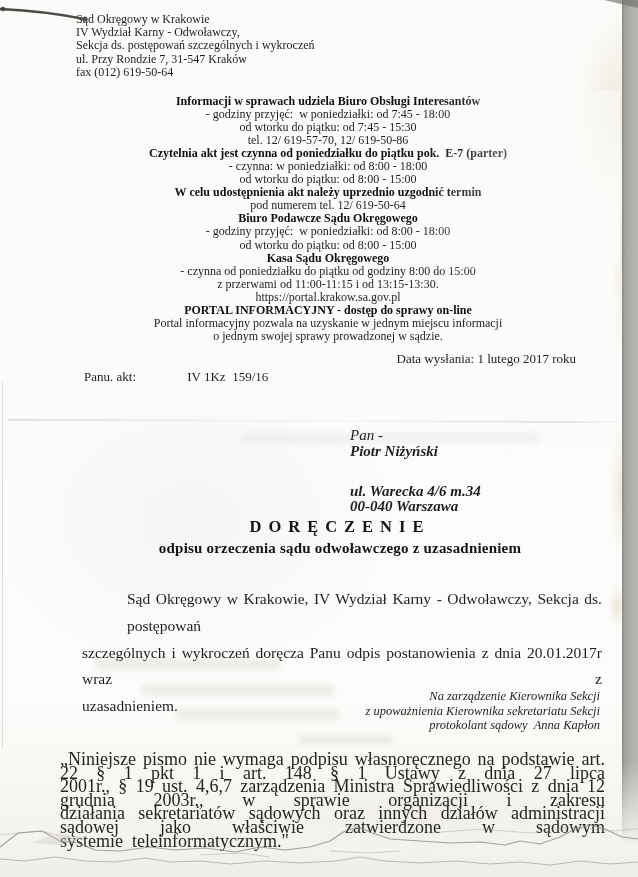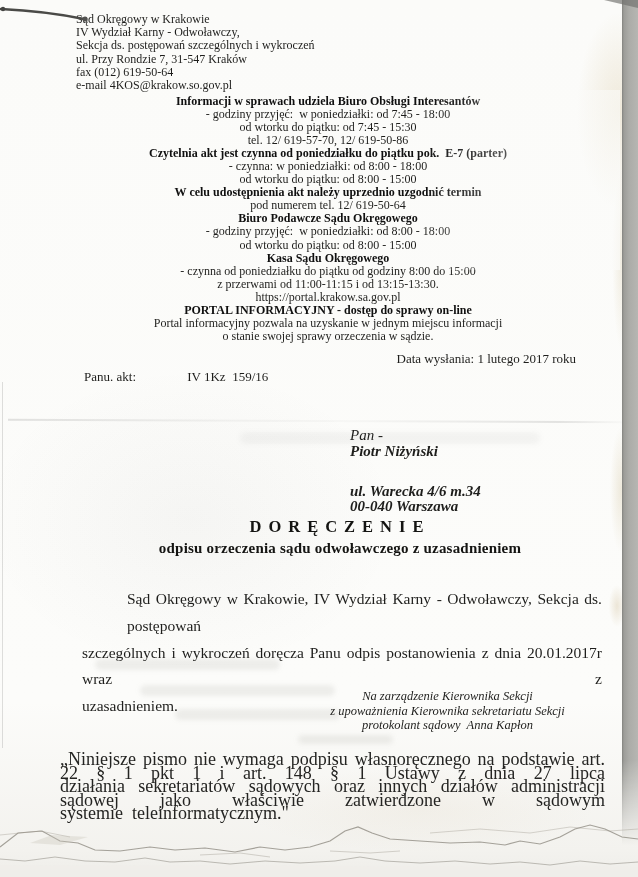--- a/index.html
+++ b/index.html
@@ -27,21 +27,21 @@
   .caseline .num{font-weight:normal;white-space:pre-wrap;margin-left:48px;}
   .recipient{left:350px;top:428px;font-style:italic;font-size:15px;line-height:15.8px;z-index:2;}
   .recipient .strong{font-weight:bold;}
   .recipient .gap{margin-top:24px;}
   .titleblock{left:20px;top:517px;width:640px;text-align:center;z-index:2;}
   .doctitle{font-size:16.5px;font-weight:bold;letter-spacing:7px;color:#141412;}
   .docsub{font-size:15px;font-weight:bold;margin-top:3px;letter-spacing:0.2px;color:#141412;}
   .bodypara{left:82px;top:586px;width:520px;font-size:15.5px;line-height:26.8px;z-index:2;}
   .bodypara .jl{text-align:justify;text-align-last:justify;}
   .bodypara .first{padding-left:45px;}
-  .signature{left:295px;top:689px;width:305px;text-align:center;font-style:italic;font-size:12.5px;line-height:14.6px;z-index:2;}
+  .signature{left:295px;top:689px;width:305px;text-align:right;font-style:italic;font-size:12.5px;line-height:14.6px;z-index:2;}
   .signature .sl{white-space:pre-wrap;}
   .footnote{left:60px;top:753px;width:545px;font-size:18px;line-height:13.6px;z-index:2;color:#242422;}
   .footnote .fl{text-align:justify;text-align-last:justify;}
   .footnote .fl-last{text-align:left;white-space:pre-wrap;}
   
   .fadeTR{left:430px;top:90px;width:190px;height:180px;z-index:3;pointer-events:none;
     background:linear-gradient(100deg, rgba(251,251,249,0) 0%, rgba(251,251,249,0.55) 75%, rgba(251,251,249,0.65) 100%);}
   .edgestrip{right:0;top:0;width:16px;height:845px;z-index:4;
     background:linear-gradient(to right,#83837f 0,#9d9d99 12%,#acaca8 45%,#b6b6b2 100%);
     -webkit-mask-image:linear-gradient(to bottom,#000 90%,transparent 100%);
@@ -70,21 +70,20 @@
     <circle cx="85" cy="19" r="2.6" fill="#525250"></circle>
     <circle cx="3" cy="9" r="2.2" fill="#454543"></circle>
   </svg>
 
   <div class="abs sender">
     <div>Sąd Okręgowy w Krakowie</div>
     <div>IV Wydział Karny - Odwoławczy,</div>
     <div>Sekcja ds. postępowań szczególnych i wykroczeń</div>
     <div>ul. Przy Rondzie 7, 31-547 Kraków</div>
     <div>fax (012) 619-50-64</div>
-    <div>e-mail 4KOS@krakow.so.gov.pl</div>
   </div>
 
   <div class="abs info">
     <div class="il b">Informacji w sprawach udziela Biuro Obsługi Interesantów</div>
     <div class="il">- godziny przyjęć:  w poniedziałki: od 7:45 - 18:00</div>
     <div class="il">od wtorku do piątku: od 7:45 - 15:30</div>
     <div class="il">tel. 12/ 619-57-70, 12/ 619-50-86</div>
     <div class="il b">Czytelnia akt jest czynna od poniedziałku do piątku pok.  E-7 (parter)</div>
     <div class="il">- czynna: w poniedziałki: od 8:00 - 18:00</div>
     <div class="il">od wtorku do piątku: od 8:00 - 15:00</div>
@@ -92,21 +91,21 @@
     <div class="il">pod numerem tel. 12/ 619-50-64</div>
     <div class="il b">Biuro Podawcze Sądu Okręgowego</div>
     <div class="il">- godziny przyjęć:  w poniedziałki: od 8:00 - 18:00</div>
     <div class="il">od wtorku do piątku: od 8:00 - 15:00</div>
     <div class="il b">Kasa Sądu Okręgowego</div>
     <div class="il">- czynna od poniedziałku do piątku od godziny 8:00 do 15:00</div>
     <div class="il">z przerwami od 11:00-11:15 i od 13:15-13:30.</div>
     <div class="il">https://portal.krakow.sa.gov.pl</div>
     <div class="il b">PORTAL INFORMACYJNY - dostęp do sprawy on-line</div>
     <div class="il">Portal informacyjny pozwala na uzyskanie w jednym miejscu informacji</div>
-    <div class="il">o stanie swojej sprawy orzeczenia w sądzie.</div>
+    <div class="il">o jednym swojej sprawy prowadzonej w sądzie.</div>
   </div>
 
   <div class="abs dateline">Data wysłania: 1 lutego 2017 roku</div>
 
   <div class="abs caseline">
     <span>Panu. akt: </span><span class="num">IV 1Kz  159/16</span>
   </div>
 
   <div class="abs recipient">
     <div>Pan -</div>
@@ -127,20 +126,21 @@
   </div>
 
   <div class="abs signature">
     <div class="sl">Na zarządzenie Kierownika Sekcji</div>
     <div class="sl">z upoważnienia Kierownika sekretariatu Sekcji</div>
     <div class="sl">protokolant sądowy  Anna Kapłon</div>
   </div>
 
   <div class="abs footnote">
     <div class="fl">„Niniejsze pismo nie wymaga podpisu własnoręcznego na podstawie art. 22 § 1 pkt 1 i art. 148 § 1 Ustawy z dnia 27 lipca</div>
+    <div class="fl">2001r., § 19 ust. 4,6,7 zarządzenia Ministra Sprawiedliwości z dnia 12 grudnia 2003r., w sprawie organizacji i zakresu</div>
     <div class="fl">działania sekretariatów sądowych oraz innych działów administracji sądowej jako właściwie zatwierdzone w sądowym</div>
     <div class="fl-last">systemie  teleinformatycznym."</div>
   </div>
 
   <div class="abs smudge sm1"></div>
   <div class="abs smudge sm2"></div>
   <div class="abs smudge sm3"></div>
   <div class="abs smudge sm4"></div>
   <div class="abs smudge sm5"></div>
 

